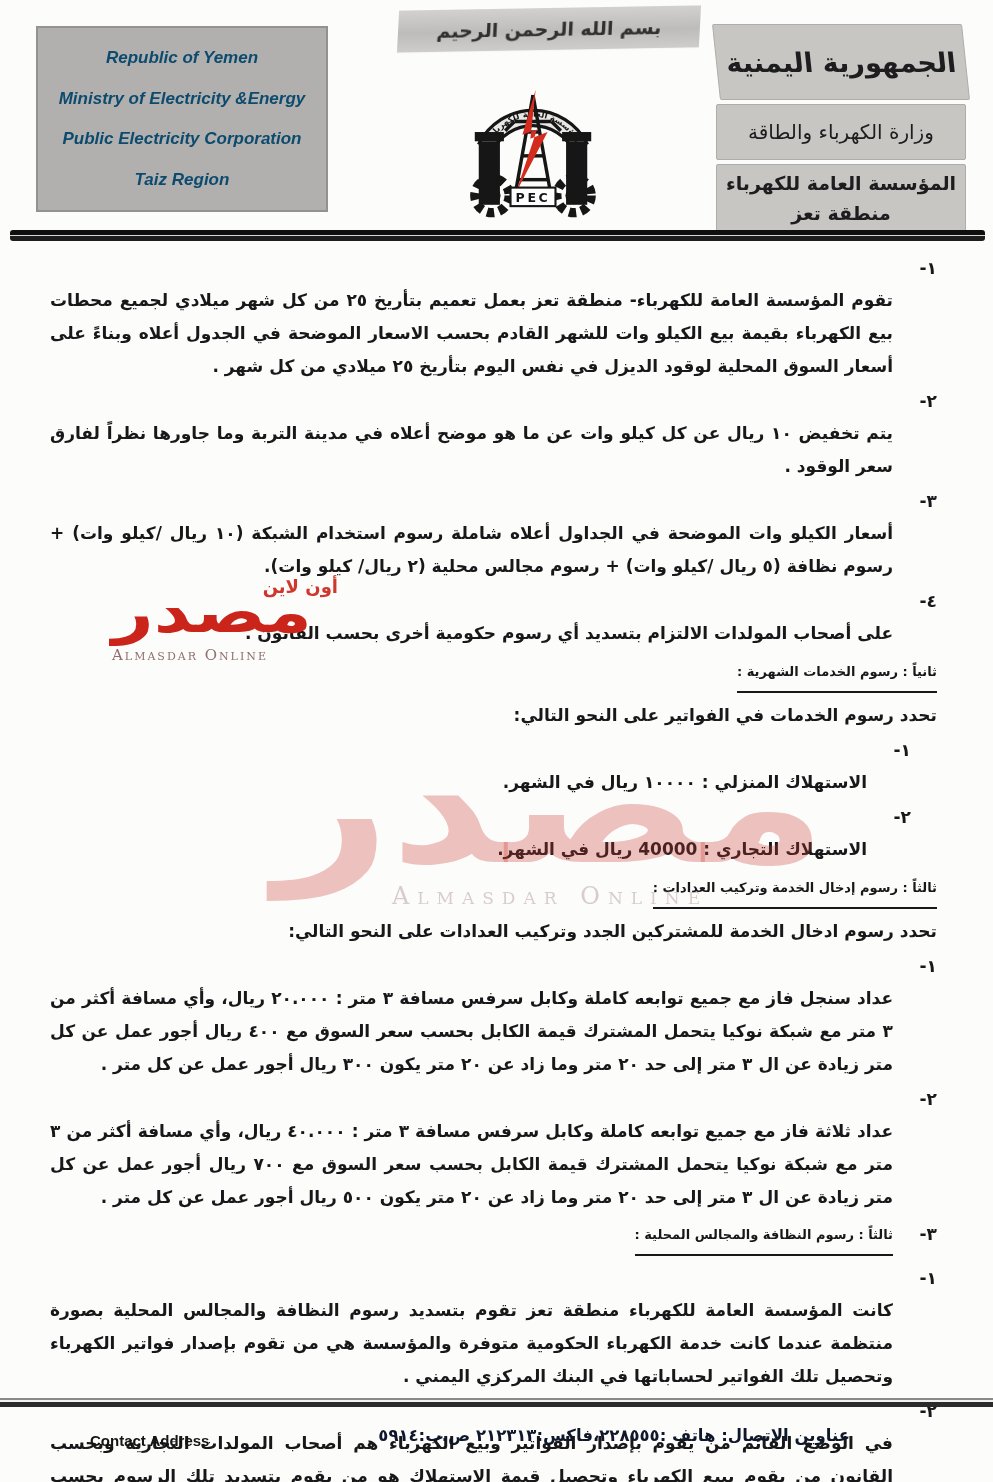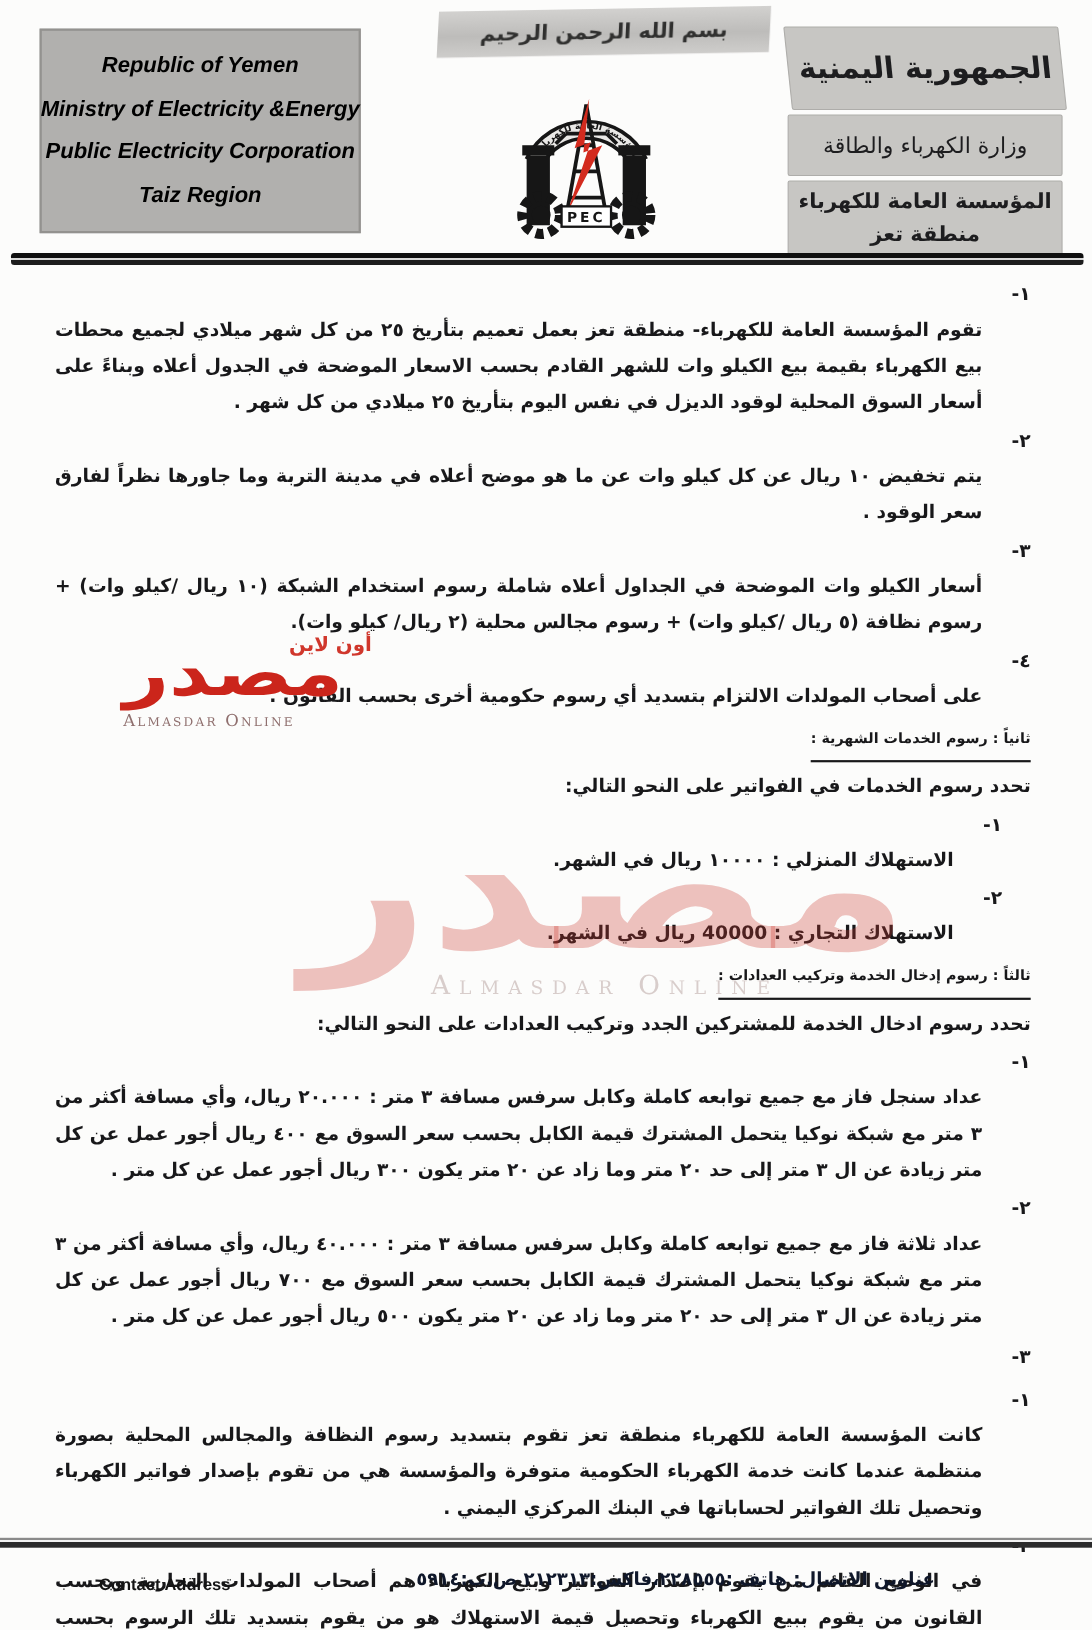--- a/index.html
+++ b/index.html
@@ -10,21 +10,21 @@
   }
   
   .left-box{
     position:absolute;left:36px;top:26px;width:292px;height:186px;
     background:#b1b0ae;border:2px solid #93928f;
     display:flex;flex-direction:column;justify-content:space-between;
     align-items:center;padding:20px 8px;box-sizing:border-box;
   }
   .left-box .ln{
     font-family:"Liberation Sans",sans-serif;
-    font-style:italic;font-weight:700;font-size:20px;color:#000000;
+    font-style:italic;font-weight:700;font-size:17px;color:#0c4a6e;
     white-space:nowrap;
   }
   .bismillah{
     position:absolute;left:398px;top:8px;width:302px;height:42px;
     background:linear-gradient(180deg,#d2d1cf,#bdbcba 55%,#cecdcb);
     display:flex;align-items:center;justify-content:center;
     font-weight:700;font-size:19px;color:#30302f;letter-spacing:2px;
     transform:rotate(-1deg) skewX(-4deg);
     filter:blur(.3px);
   }
@@ -211,20 +211,21 @@
       <span class="num">١-</span>
       <span class="txt">عداد سنجل فاز مع جميع توابعه كاملة وكابل سرفس مسافة ٣ متر : ٢٠.٠٠٠ ريال، وأي مسافة أكثر من ٣ متر مع شبكة نوكيا يتحمل المشترك قيمة الكابل بحسب سعر السوق مع ٤٠٠ ريال أجور عمل عن كل متر زيادة عن ال ٣ متر إلى حد ٢٠ متر  وما زاد عن ٢٠ متر يكون ٣٠٠ ريال أجور عمل عن كل متر .</span>
     </div>
     <div class="li">
       <span class="num">٢-</span>
       <span class="txt">عداد ثلاثة فاز مع جميع توابعه كاملة وكابل سرفس مسافة ٣ متر : ٤٠.٠٠٠ ريال، وأي مسافة أكثر من ٣ متر مع شبكة نوكيا يتحمل المشترك قيمة الكابل بحسب سعر السوق مع ٧٠٠ ريال أجور عمل عن كل متر زيادة عن ال ٣ متر إلى حد ٢٠ متر  وما زاد عن ٢٠ متر يكون ٥٠٠ ريال أجور عمل عن كل متر .</span>
     </div>
 
     <div class="sec-head withnum">
       <span class="num">٣-</span>
+      <span class="hl">ثالثاً : رسوم النظافة والمجالس المحلية :</span>
     </div>
 
     <div class="li">
       <span class="num">١-</span>
       <span class="txt">كانت المؤسسة العامة للكهرباء منطقة تعز تقوم بتسديد رسوم النظافة والمجالس المحلية بصورة منتظمة عندما كانت خدمة الكهرباء الحكومية متوفرة والمؤسسة هي من تقوم بإصدار فواتير الكهرباء وتحصيل تلك الفواتير لحساباتها في البنك المركزي اليمني .</span>
     </div>
     <div class="li">
       <span class="num">٢-</span>
       <span class="txt">في الوضع القائم من يقوم بإصدار الفواتير وبيع الكهرباء هم أصحاب المولدات التجارية وبحسب القانون من يقوم ببيع الكهرباء وتحصيل قيمة الاستهلاك هو من يقوم بتسديد تلك الرسوم بحسب القانون وما تتحصله المؤسسة من أصحاب المولدات هو مستحق مالي مقابل استخدامهم لشبكة المؤسسة فقط بناءً على عقد موقع معهم لتسديد ذلك المستحق على أساس ( ١٠ريال) على كل كيلو وات يتم بيعه من قبلهم دون أن يتم إضافة رسوم النظافة والمجالس المحلية من قيمة الاستهلاك حيث فإذا تم مثلاً بيع الكيلو وات بسعر (٢٥٠ريال) وتم احتساب رسوم النظافة بحسب القانون (٥٪) من قيمة الاستهلاك فستكون رسوم النظافة (١٢.٥)ريال على كل كيلو وات ورسوم مجالس محلية (٢٪) من قيمة الكيلو وات وتعادل (٥ريال ) على كل كيلو وات ومستحق المؤسسة (١٠)ريال على كل كيلو وات مقابل استخدام الشبكة وسيكون إجمالي الاستحقاق للمؤسسة ورسوم نظافة ومجالس محلية (١٢.٥ريال +٥ريال +١٠ريال)</span>
     </div>

